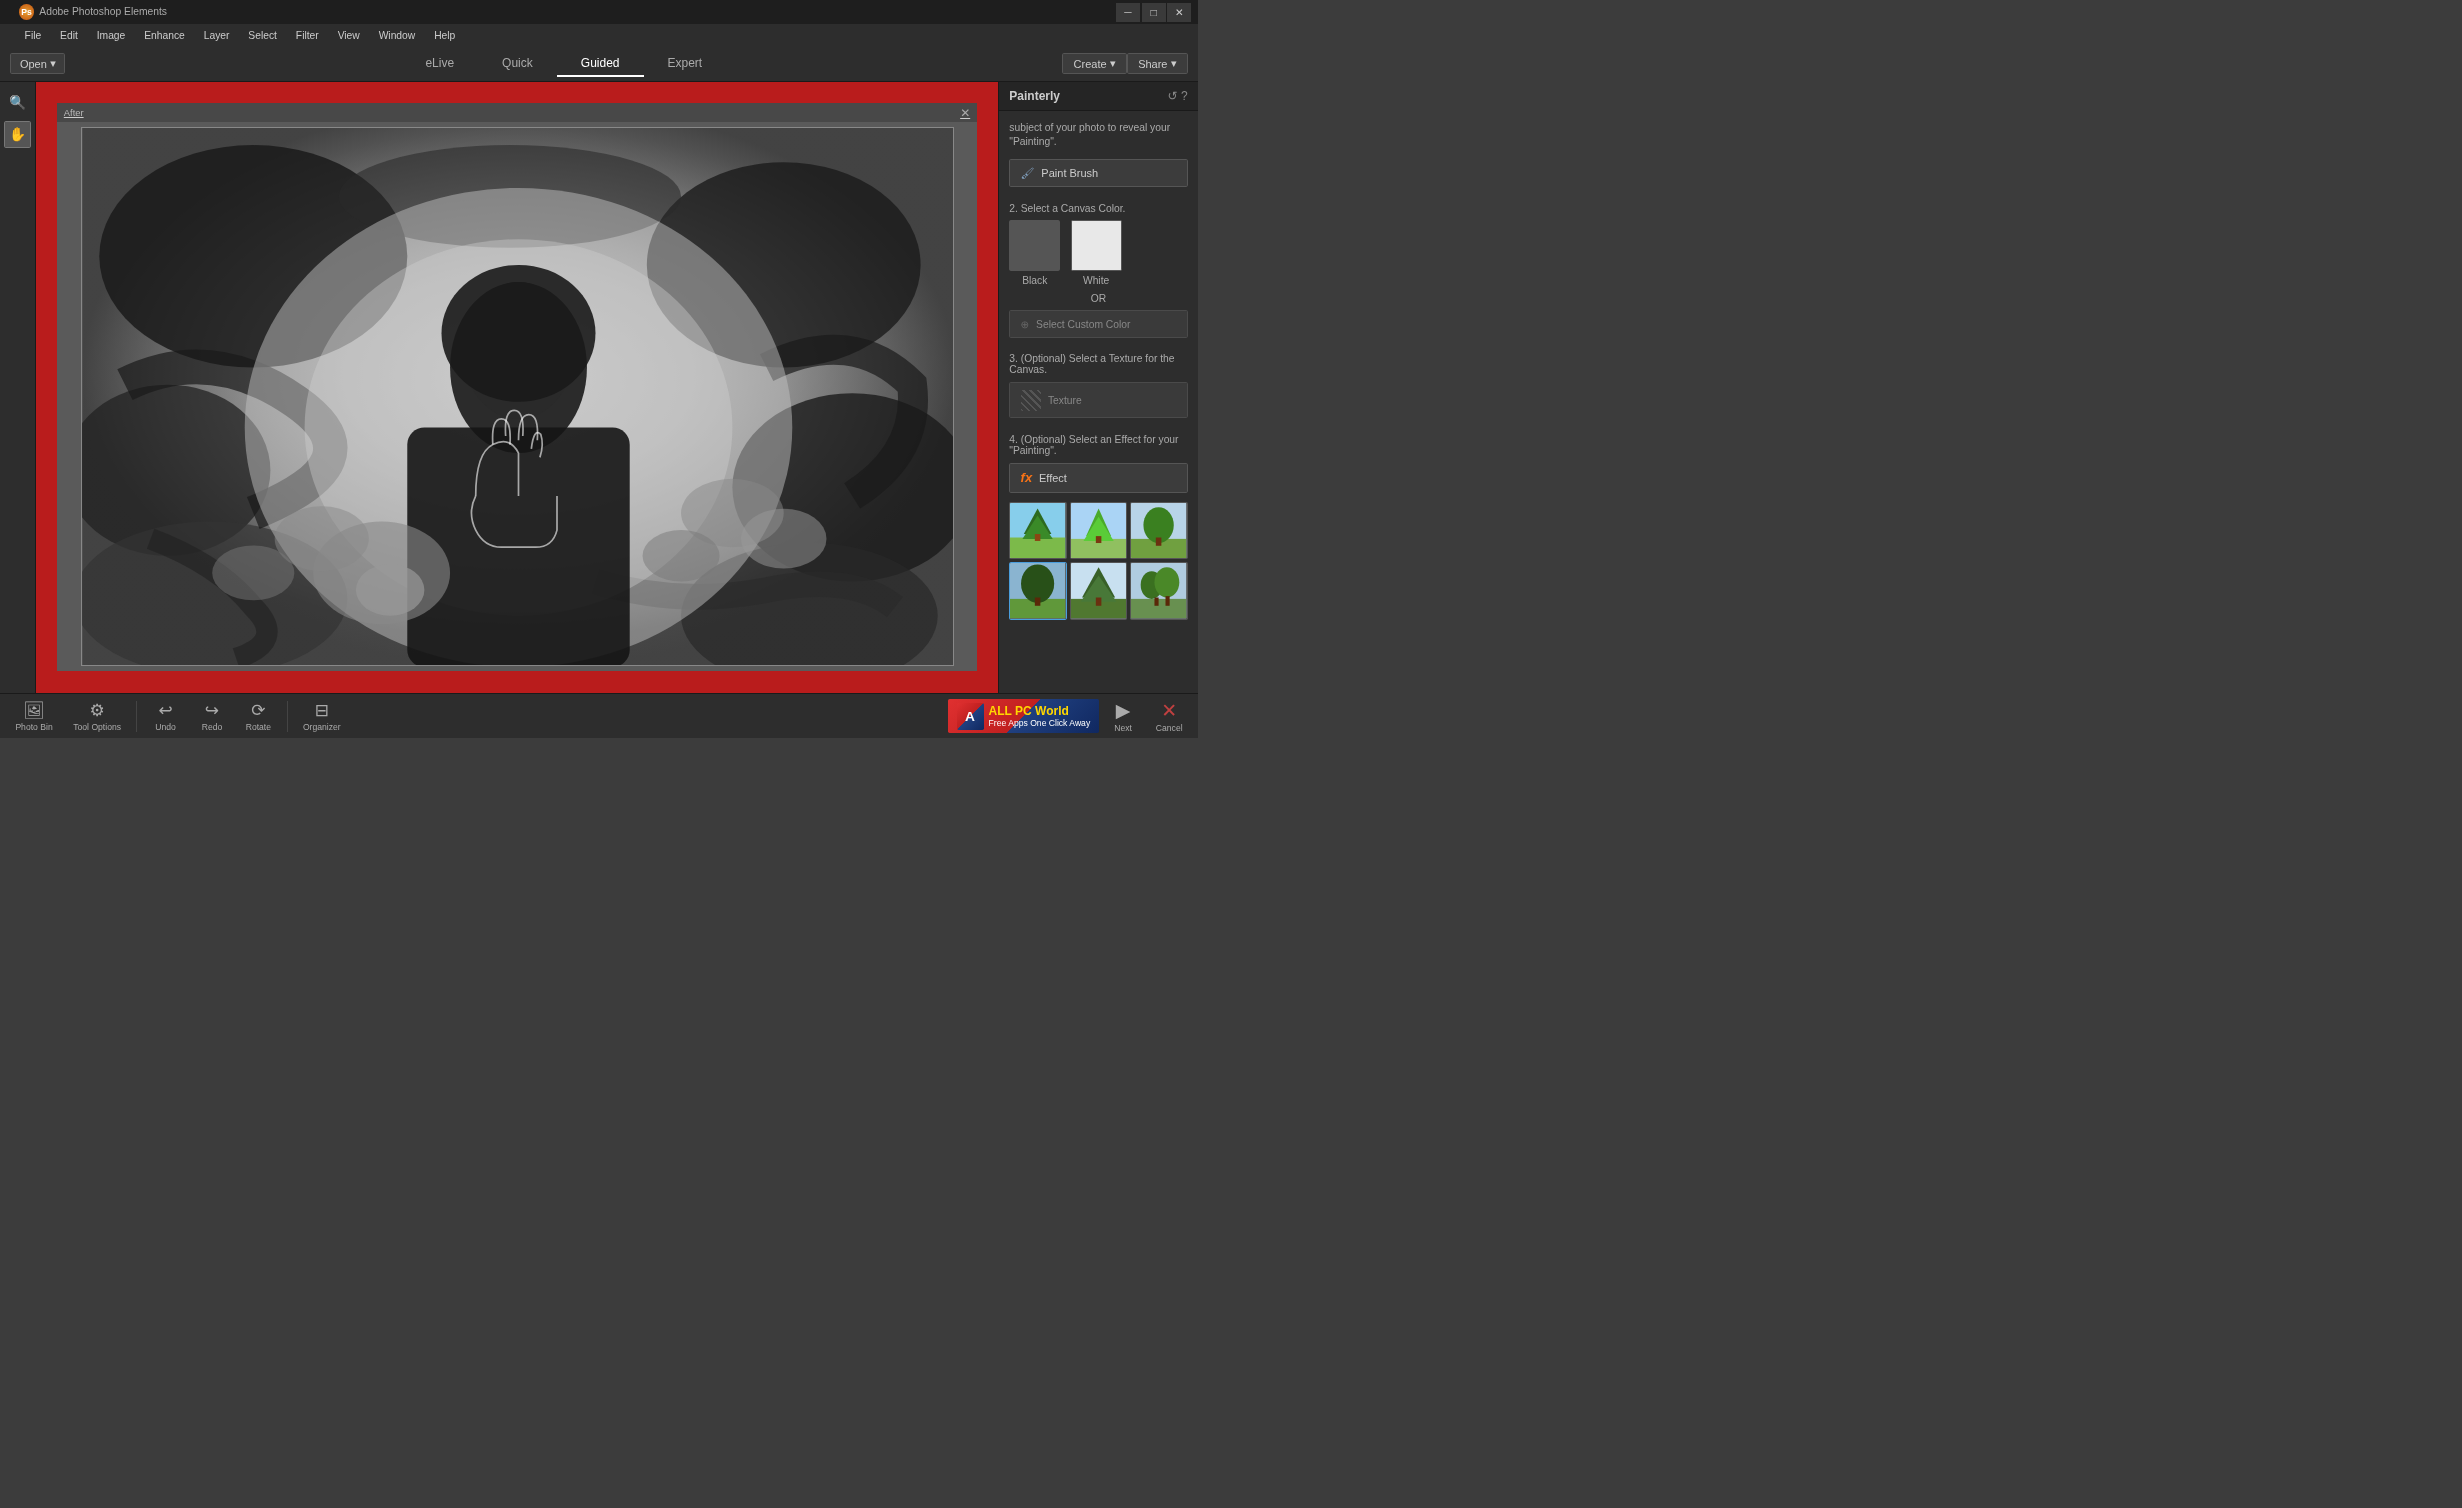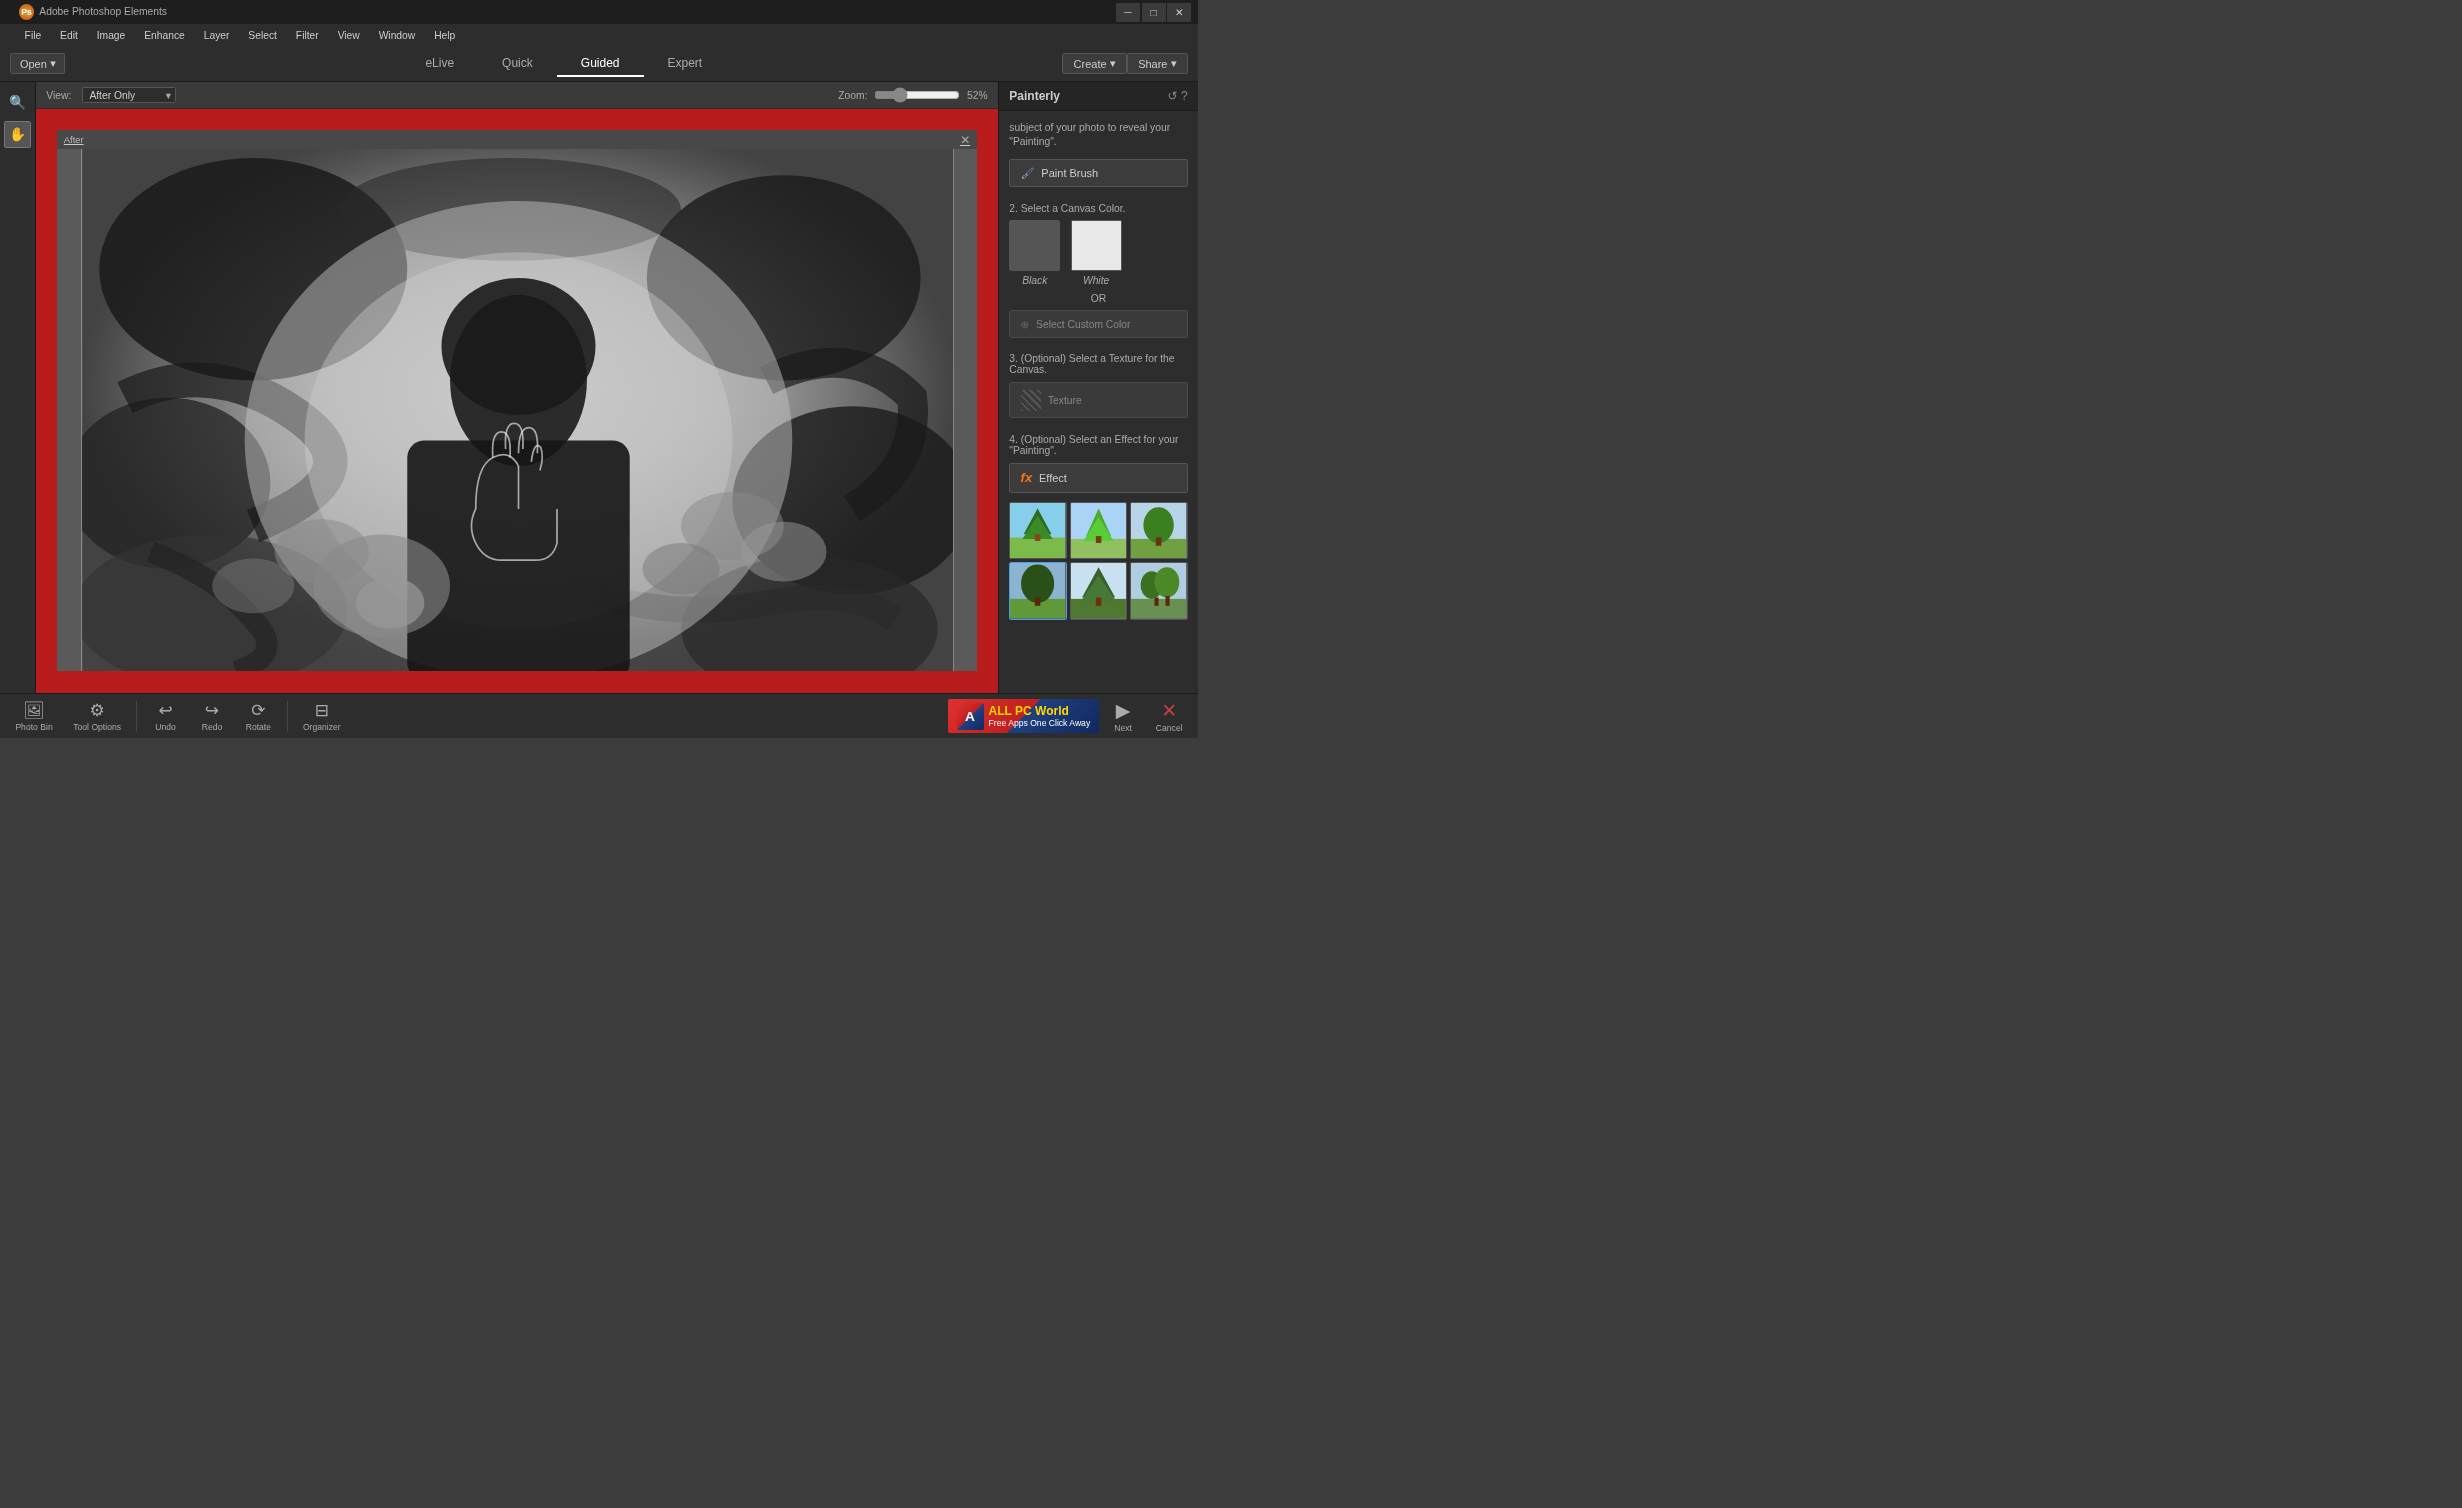--- a/index.html
+++ b/index.html
@@ -58,21 +58,21 @@
     .panel-icon-btn { background: none; border: none; color: #888; cursor: pointer; font-size: 12px; }
 
     #panel-content { padding: 10.3px; flex: 1; }
     .panel-intro { color: #aaa; font-size: 10.3px; margin-bottom: 9px; line-height: 1.4; }
     .panel-section { margin-bottom: 15.4px; }
     .section-label { color: #aaa; font-size: 10.3px; margin-bottom: 6.8px; }
 
     .paint-brush-btn { width: 100%; background: #3c3c3c; border: 0.9px solid #555; color: #ccc; padding: 6.8px 10.3px; cursor: pointer; display: flex; align-items: center; gap: 6.8px; font-size: 11px; border-radius: 1.7px; }
 
     .canvas-color-options { display: flex; gap: 10.3px; align-items: center; }
-    .color-option { display: flex; flex-direction: column; align-items: center; gap: 3.4px; cursor: pointer; font-style: italic; }
+    .color-option { display: flex; flex-direction: column; align-items: center; gap: 3.4px; cursor: pointer; }
     .color-swatch { width: 51px; height: 51px; border: 1.7px solid #555; border-radius: 1.7px; }
     .color-swatch.black-swatch { background: #555; }
     .color-swatch.white-swatch { background: #e8e8e8; }
     .color-label { color: #aaa; font-size: 10.3px; }
     .or-divider { color: #aaa; margin: 6.8px 0; text-align: center; font-size: 10.3px; }
 
     .custom-color-btn { width: 100%; background: #3a3a3a; border: 0.9px solid #4a4a4a; color: #888; padding: 6.8px 10.3px; cursor: pointer; display: flex; align-items: center; gap: 6.8px; font-size: 10.3px; border-radius: 1.7px; }
 
     .texture-btn { width: 100%; background: #3a3a3a; border: 0.9px solid #4a4a4a; color: #888; padding: 6.8px 10.3px; cursor: pointer; display: flex; align-items: center; gap: 6.8px; font-size: 10.3px; border-radius: 1.7px; }
     .texture-icon { width: 20.5px; height: 20.5px; background: repeating-linear-gradient(45deg, #555, #555 1.7px, #3a3a3a 1.7px, #3a3a3a 5.1px); border-radius: 1.7px; }
@@ -158,35 +158,20 @@
     <button class="tool-btn">
       <span>🔍</span>
     </button>
     <button class="tool-btn active">
       <span>✋</span>
     </button>
   </div>
 
   <div id="canvas-area">
 
-    <div id="view-bar">
-      <span id="view-label">View:</span>
-      <div id="view-select-wrap">
-        <select id="view-select">
-          <option>After Only</option>
-          <option>Before Only</option>
-          <option>Before &amp; After</option>
-        </select>
-      </div>
-      <div id="zoom-control">
-        <span>Zoom:</span>
-        <input type="range" id="zoom-slider" min="1" max="200" value="52" style="">
-        <span>52%</span>
-      </div>
-    </div>
 
     <div id="canvas-container">
       <div id="canvas-header">
         <span style="color:#bbb;font-size:9.4px;">After</span>
         <button id="canvas-close">✕</button>
       </div>
       <div id="canvas-inner">
 
         <div id="photo-frame">
           <svg width="873" height="539" xmlns="http://www.w3.org/2000/svg" style="position:absolute;top:0;left:0;" viewBox="0 0 1020 630">

